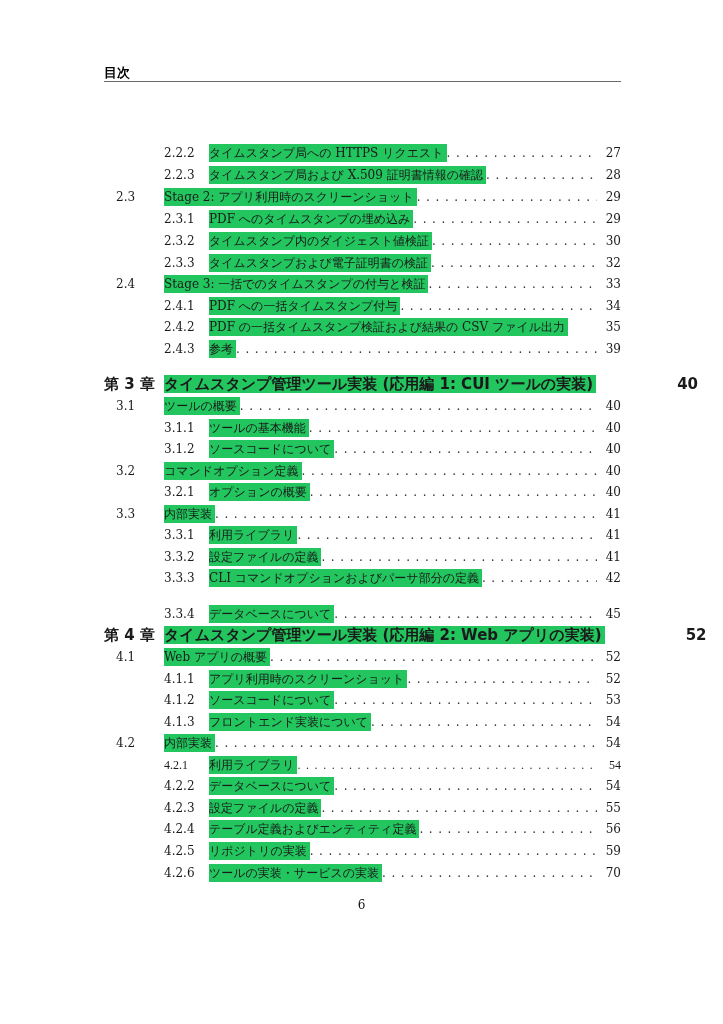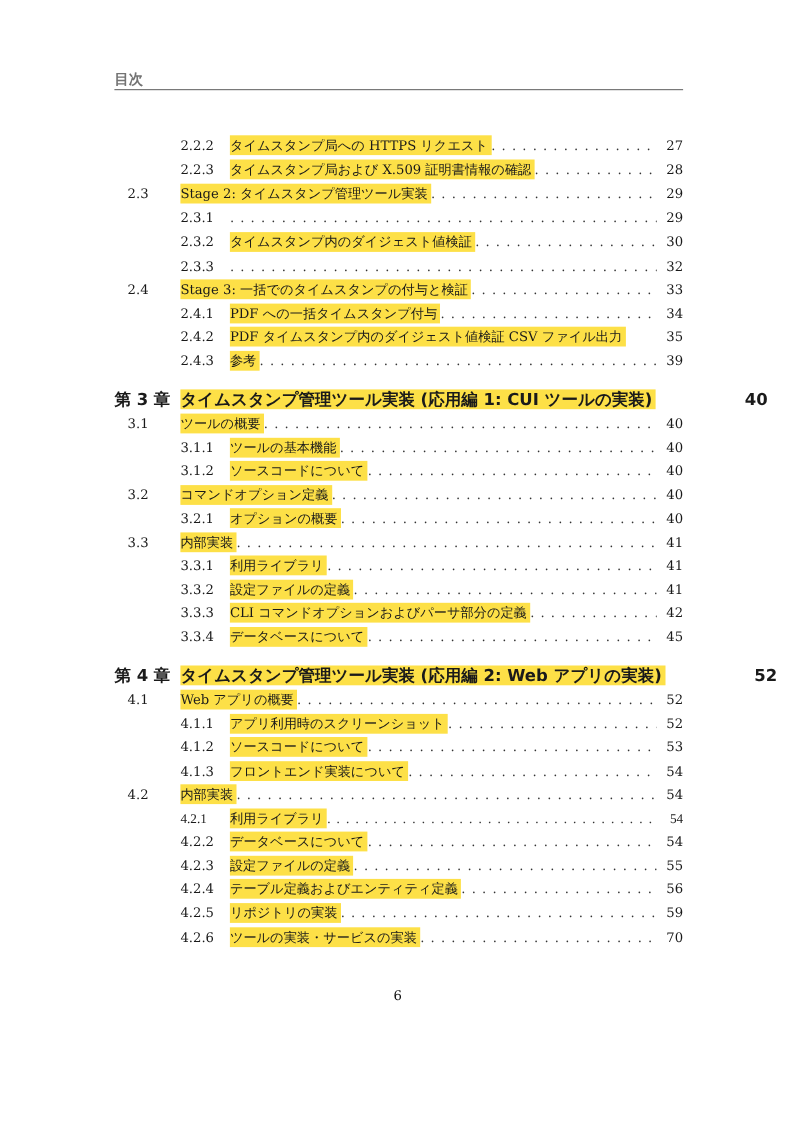--- a/index.html
+++ b/index.html
@@ -24,54 +24,55 @@
       border-bottom: 1px solid #6b6b6b;
     }
     .running-header-title {
       position: absolute;
       left: 0;
       bottom: 1px;
       font-family: "DejaVu Sans", "Liberation Sans", sans-serif;
       font-weight: bold;
       font-size: 13px;
       line-height: 14px;
-      color: #737373;
+      color: #000000;
     }
     .toc {
       position: absolute;
       left: 0;
       top: 0;
       width: 723px;
     }
     .toc-row {
       position: absolute;
       left: 104px;
       width: 517px;
       height: 18px;
       font-size: 12px;
       line-height: 18px;
       display: flex;
       align-items: baseline;
+      margin-top: 21px;
     }
     .toc-num {
       position: absolute;
       white-space: nowrap;
     }
     .toc-body {
       position: absolute;
       right: 0;
       top: 0;
       height: 18px;
       display: flex;
       align-items: baseline;
     }
     .toc-title {
       white-space: nowrap;
       padding-right: 3px;
-      background: #fde047;
+      background: #22c55e;
     }
     .toc-leader {
       flex: 1 1 auto;
       overflow: hidden;
       white-space: nowrap;
       letter-spacing: 5.6px;
       color: #333;
       font-size: 12px;
     }
     .toc-page {
@@ -125,43 +126,45 @@
       <span class="toc-num">2.2.3</span>
       <div class="toc-body">
         <span class="toc-title">タイムスタンプ局および X.509 証明書情報の確認</span>
         <span class="toc-leader">................................................................................................................</span>
         <span class="toc-page">28</span>
       </div>
     </div>
     <div class="toc-row lvl-section" style="top: 167px;">
       <span class="toc-num">2.3</span>
       <div class="toc-body">
-        <span class="toc-title">Stage 2: タイムスタンプ管理ツール実装</span>
+        <span class="toc-title">Stage 2: アプリ利用時のスクリーンショット</span>
         <span class="toc-leader">................................................................................................................</span>
         <span class="toc-page">29</span>
       </div>
     </div>
     <div class="toc-row lvl-subsection" style="top: 189px;">
       <span class="toc-num">2.3.1</span>
       <div class="toc-body">
+        <span class="toc-title">PDF へのタイムスタンプの埋め込み</span>
         <span class="toc-leader">................................................................................................................</span>
         <span class="toc-page">29</span>
       </div>
     </div>
     <div class="toc-row lvl-subsection" style="top: 211px;">
       <span class="toc-num">2.3.2</span>
       <div class="toc-body">
         <span class="toc-title">タイムスタンプ内のダイジェスト値検証</span>
         <span class="toc-leader">................................................................................................................</span>
         <span class="toc-page">30</span>
       </div>
     </div>
     <div class="toc-row lvl-subsection" style="top: 233px;">
       <span class="toc-num">2.3.3</span>
       <div class="toc-body">
+        <span class="toc-title">タイムスタンプおよび電子証明書の検証</span>
         <span class="toc-leader">................................................................................................................</span>
         <span class="toc-page">32</span>
       </div>
     </div>
     <div class="toc-row lvl-section" style="top: 254px; text-decoration: underline;">
       <span class="toc-num">2.4</span>
       <div class="toc-body">
         <span class="toc-title">Stage 3: 一括でのタイムスタンプの付与と検証</span>
         <span class="toc-leader">................................................................................................................</span>
         <span class="toc-page">33</span>
@@ -171,21 +174,21 @@
       <span class="toc-num">2.4.1</span>
       <div class="toc-body">
         <span class="toc-title">PDF への一括タイムスタンプ付与</span>
         <span class="toc-leader">................................................................................................................</span>
         <span class="toc-page">34</span>
       </div>
     </div>
     <div class="toc-row lvl-subsection" style="top: 297px;">
       <span class="toc-num">2.4.2</span>
       <div class="toc-body">
-        <span class="toc-title">PDF タイムスタンプ内のダイジェスト値検証 CSV ファイル出力</span>
+        <span class="toc-title">PDF の一括タイムスタンプ検証および結果の CSV ファイル出力</span>
         <span class="toc-leader"></span>
         <span class="toc-page">35</span>
       </div>
     </div>
     <div class="toc-row lvl-subsection" style="top: 319px;">
       <span class="toc-num">2.4.3</span>
       <div class="toc-body">
         <span class="toc-title">参考</span>
         <span class="toc-leader">................................................................................................................</span>
         <span class="toc-page">39</span>
@@ -264,21 +267,21 @@
       </div>
     </div>
     <div class="toc-row lvl-subsection" style="top: 548px;">
       <span class="toc-num">3.3.3</span>
       <div class="toc-body">
         <span class="toc-title">CLI コマンドオプションおよびパーサ部分の定義</span>
         <span class="toc-leader">................................................................................................................</span>
         <span class="toc-page">42</span>
       </div>
     </div>
-    <div class="toc-row lvl-subsection" style="top: 570px;">
+    <div class="toc-row lvl-subsection" style="top: 584px;">
       <span class="toc-num">3.3.4</span>
       <div class="toc-body">
         <span class="toc-title">データベースについて</span>
         <span class="toc-leader">................................................................................................................</span>
         <span class="toc-page">45</span>
       </div>
     </div>
     <div class="toc-row lvl-chapter" style="top: 605px;">
       <span class="toc-num">第 4 章</span>
       <div class="toc-body">

